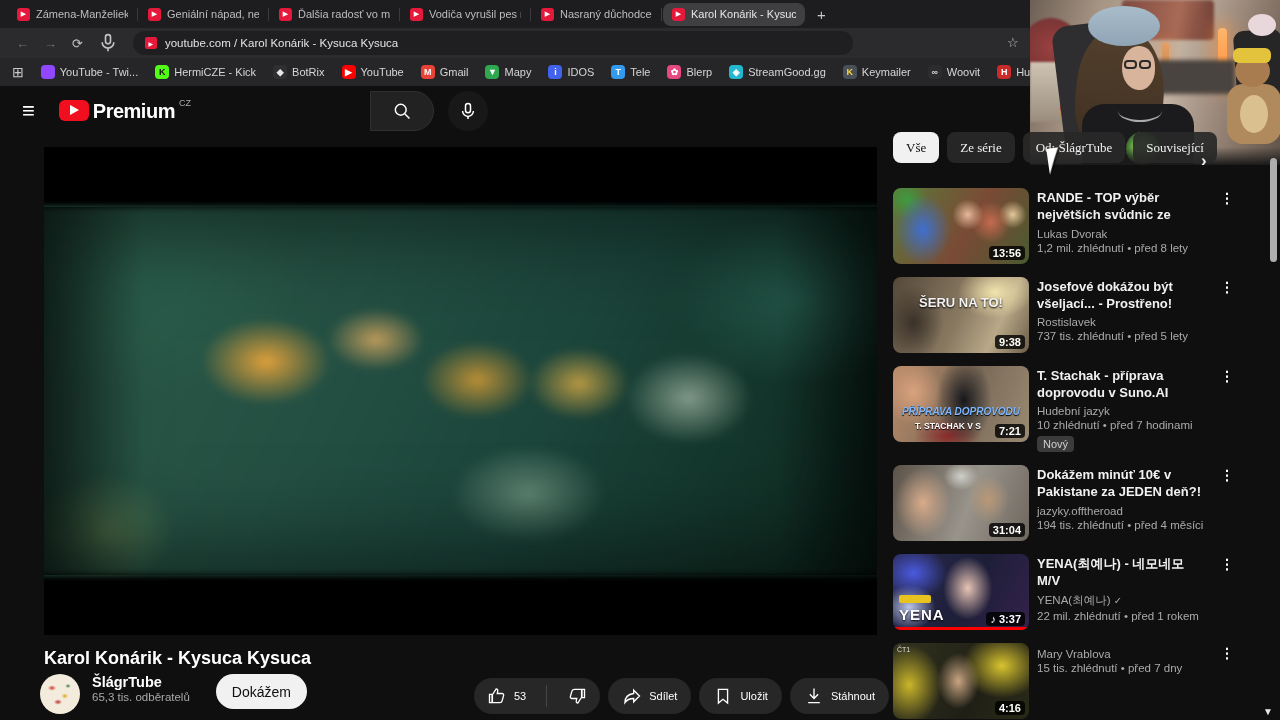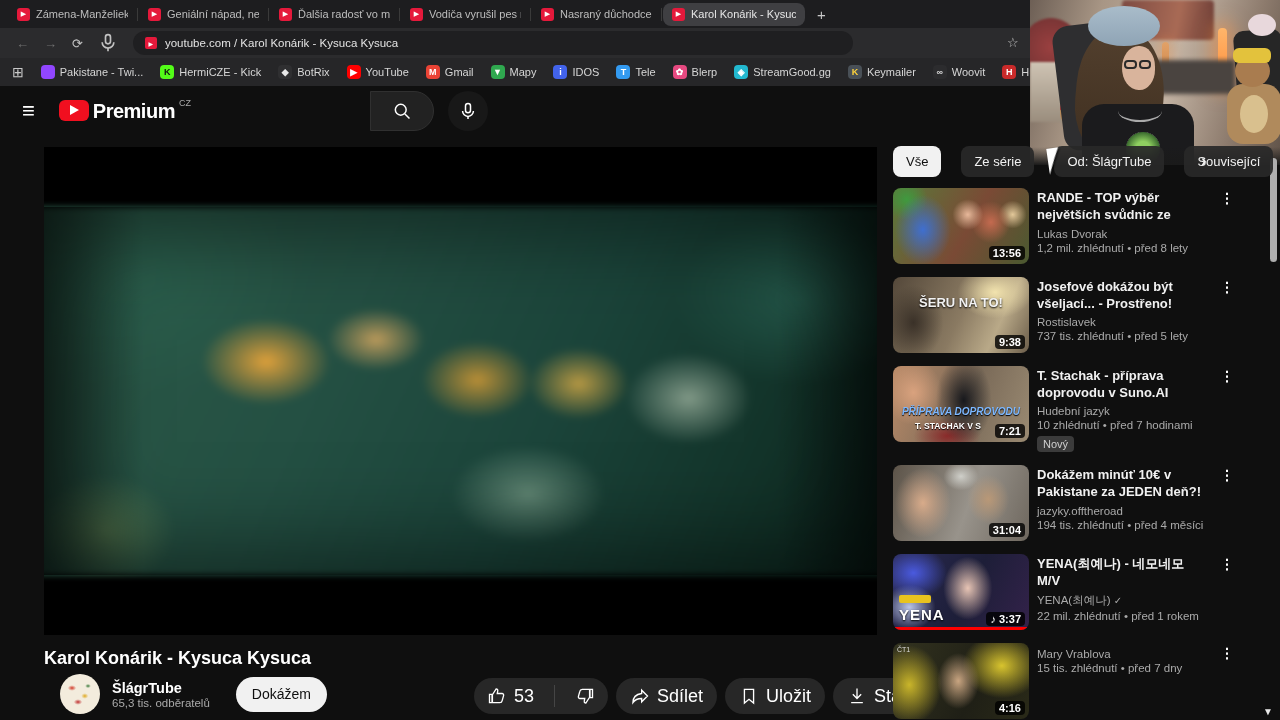--- a/index.html
+++ b/index.html
@@ -78,43 +78,43 @@
       radial-gradient(100px 80px at 8% 88%, rgba(130,160,95,.5), rgba(130,160,95,0) 70%),
       radial-gradient(160px 110px at 90% 25%, rgba(36,88,74,.95), rgba(36,88,74,0) 78%),
       radial-gradient(220px 150px at 12% 20%, rgba(42,94,76,.9), rgba(42,94,76,0) 75%),
       linear-gradient(115deg,#2c5a48 0%,#245043 35%,#1b443a 60%,#123228 85%,#0d261f 100%); }
   #vignette { position:absolute; left:0; top:60px; width:833px; height:368px;
     box-shadow:inset 0 0 90px 25px rgba(0,0,0,.5);
     background:linear-gradient(90deg,rgba(0,0,0,.45),rgba(0,0,0,0) 12%,rgba(0,0,0,0) 88%,rgba(0,0,0,.45)); }
 
   
   #vtitle { position:absolute; left:44px; top:648px; font-size:18px; font-weight:bold;text-align:right; }
-  #chanrow { position:absolute; left:60px; top:674px; display:flex; align-items:center; }
+  #chanrow { position:absolute; left:40px; top:674px; display:flex; }
   #avatar { width:40px; height:40px; border-radius:50%; background:
       radial-gradient(6px 4px at 30% 35%, #d23a2a, rgba(0,0,0,0) 70%),
       radial-gradient(5px 4px at 62% 55%, #e0a91f, rgba(0,0,0,0) 70%),
       radial-gradient(6px 4px at 45% 70%, #c03030, rgba(0,0,0,0) 70%),
       radial-gradient(4px 3px at 70% 30%, #3a7a3a, rgba(0,0,0,0) 70%),
       #f3ecdd; }
   #chaninfo { margin-left:12px; }
   #chname { font-size:14.5px; font-weight:bold; }
   #chsubs { font-size:11.5px; color:#aaa; margin-top:1px; }
   #subsbtn { margin-left:26px; height:35px; padding:0 16px; background:#f1f1f1; color:#0f0f0f;
              border-radius:18px; font-size:14px; font-weight:500; display:flex; align-items:center; }
   #actions { position:absolute; left:474px; top:678px; display:flex; gap:8px; align-items:center; }
   .pill { height:36px; background:#272727; border-radius:18px; display:flex; align-items:center;
-          gap:7px; padding:0 14px; font-size:18px; font-weight:500;justify-content:flex-end; }
+          gap:7px; padding:0 14px; font-size:11px; font-weight:500;justify-content:flex-end; }
   .pillseg { padding:0; }
   .pillseg .half { display:flex; align-items:center; gap:7px; padding:0 13px; height:100%; }
   .segdiv { width:1px; height:22px; background:#454545; }
   .morebtn { width:36px; justify-content:center; padding:0; font-size:15px; letter-spacing:1px; }
   .aicon { width:20px; height:20px; }
 
   
-  #chips { position:absolute; left:893px; top:146px; display:flex; gap:20px; z-index:30; }
+  #chips { position:absolute; left:893px; top:132px; display:flex; gap:8px; z-index:30;font-family:Liberation Serif, serif; }
   .chip { height:31px; padding:0 13px; border-radius:8px; background:rgba(40,40,40,.92);
           color:#f1f1f1; font-size:13px; font-weight:500; display:flex; align-items:center;
           white-space:nowrap; }
   .chip.active { background:#f1f1f1; color:#0f0f0f; }
   #chipchev { position:absolute; left:1201px; top:151px; z-index:30; color:#f1f1f1;
               font-size:17px; font-weight:bold; }
 
   
   #related { position:absolute; left:893px; top:188px; width:341px; }
   .rv { display:flex; gap:8px; margin-bottom:13px; position:relative; }
@@ -280,21 +280,21 @@
   <div id="tb-right">
     <span>☆</span>
     <span>⧉</span>
   </div>
 </div>
 
 <div id="bookmarks">
   <span class="gridglyph">⊞</span>
   <span class="bm">
     <span class="bmi" style="background-color: rgb(145, 70, 255); color: rgb(255, 255, 255);"></span>
-    <span>Pakistane - Twi...</span>
+    <span>YouTube - Twi...</span>
   </span>
   <span class="bm">
     <span class="bmi" style="background-color: rgb(83, 252, 24); color: rgb(17, 17, 17);">K</span>
     <span>HermiCZE - Kick</span>
   </span>
   <span class="bm">
     <span class="bmi" style="background-color: rgb(47, 47, 49); color: rgb(232, 232, 232);">◆</span>
     <span>BotRix</span>
   </span>
   <span class="bm">

